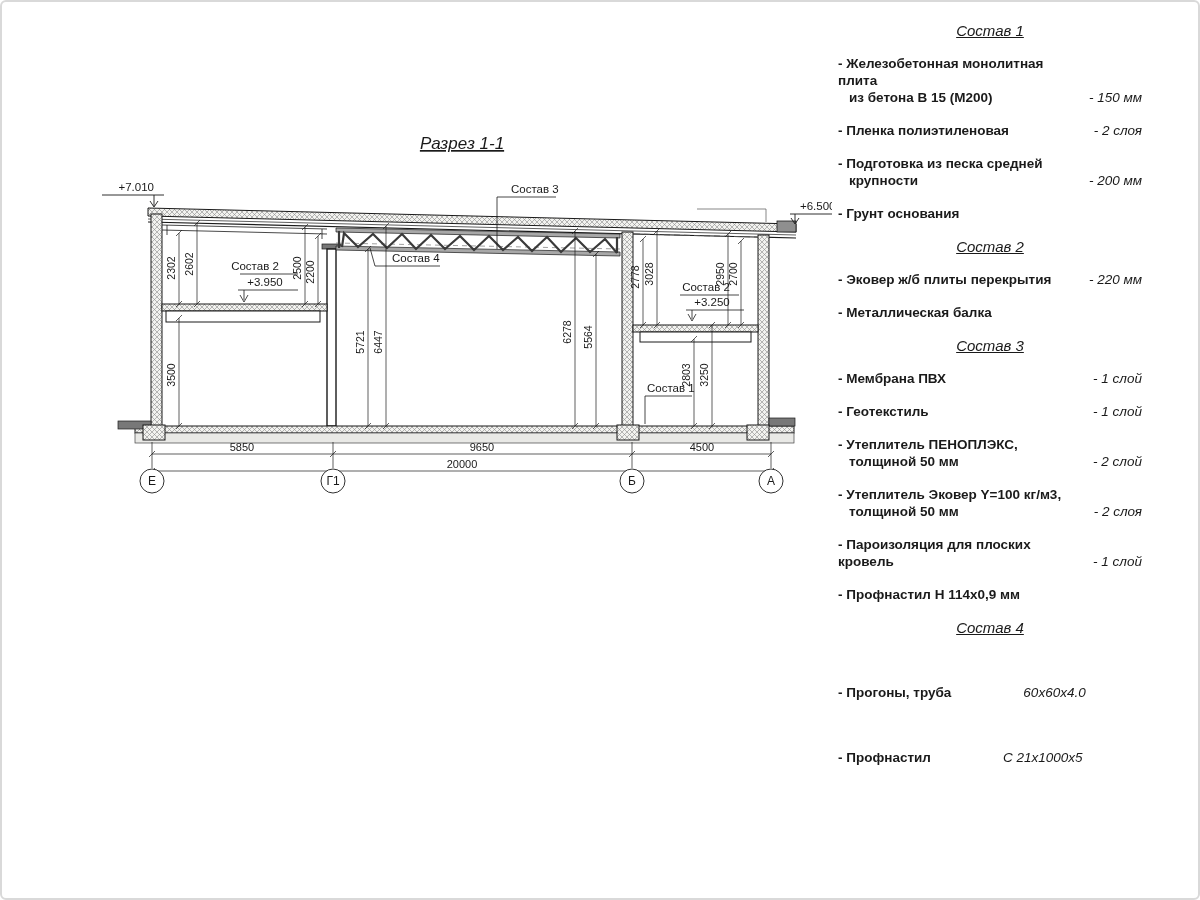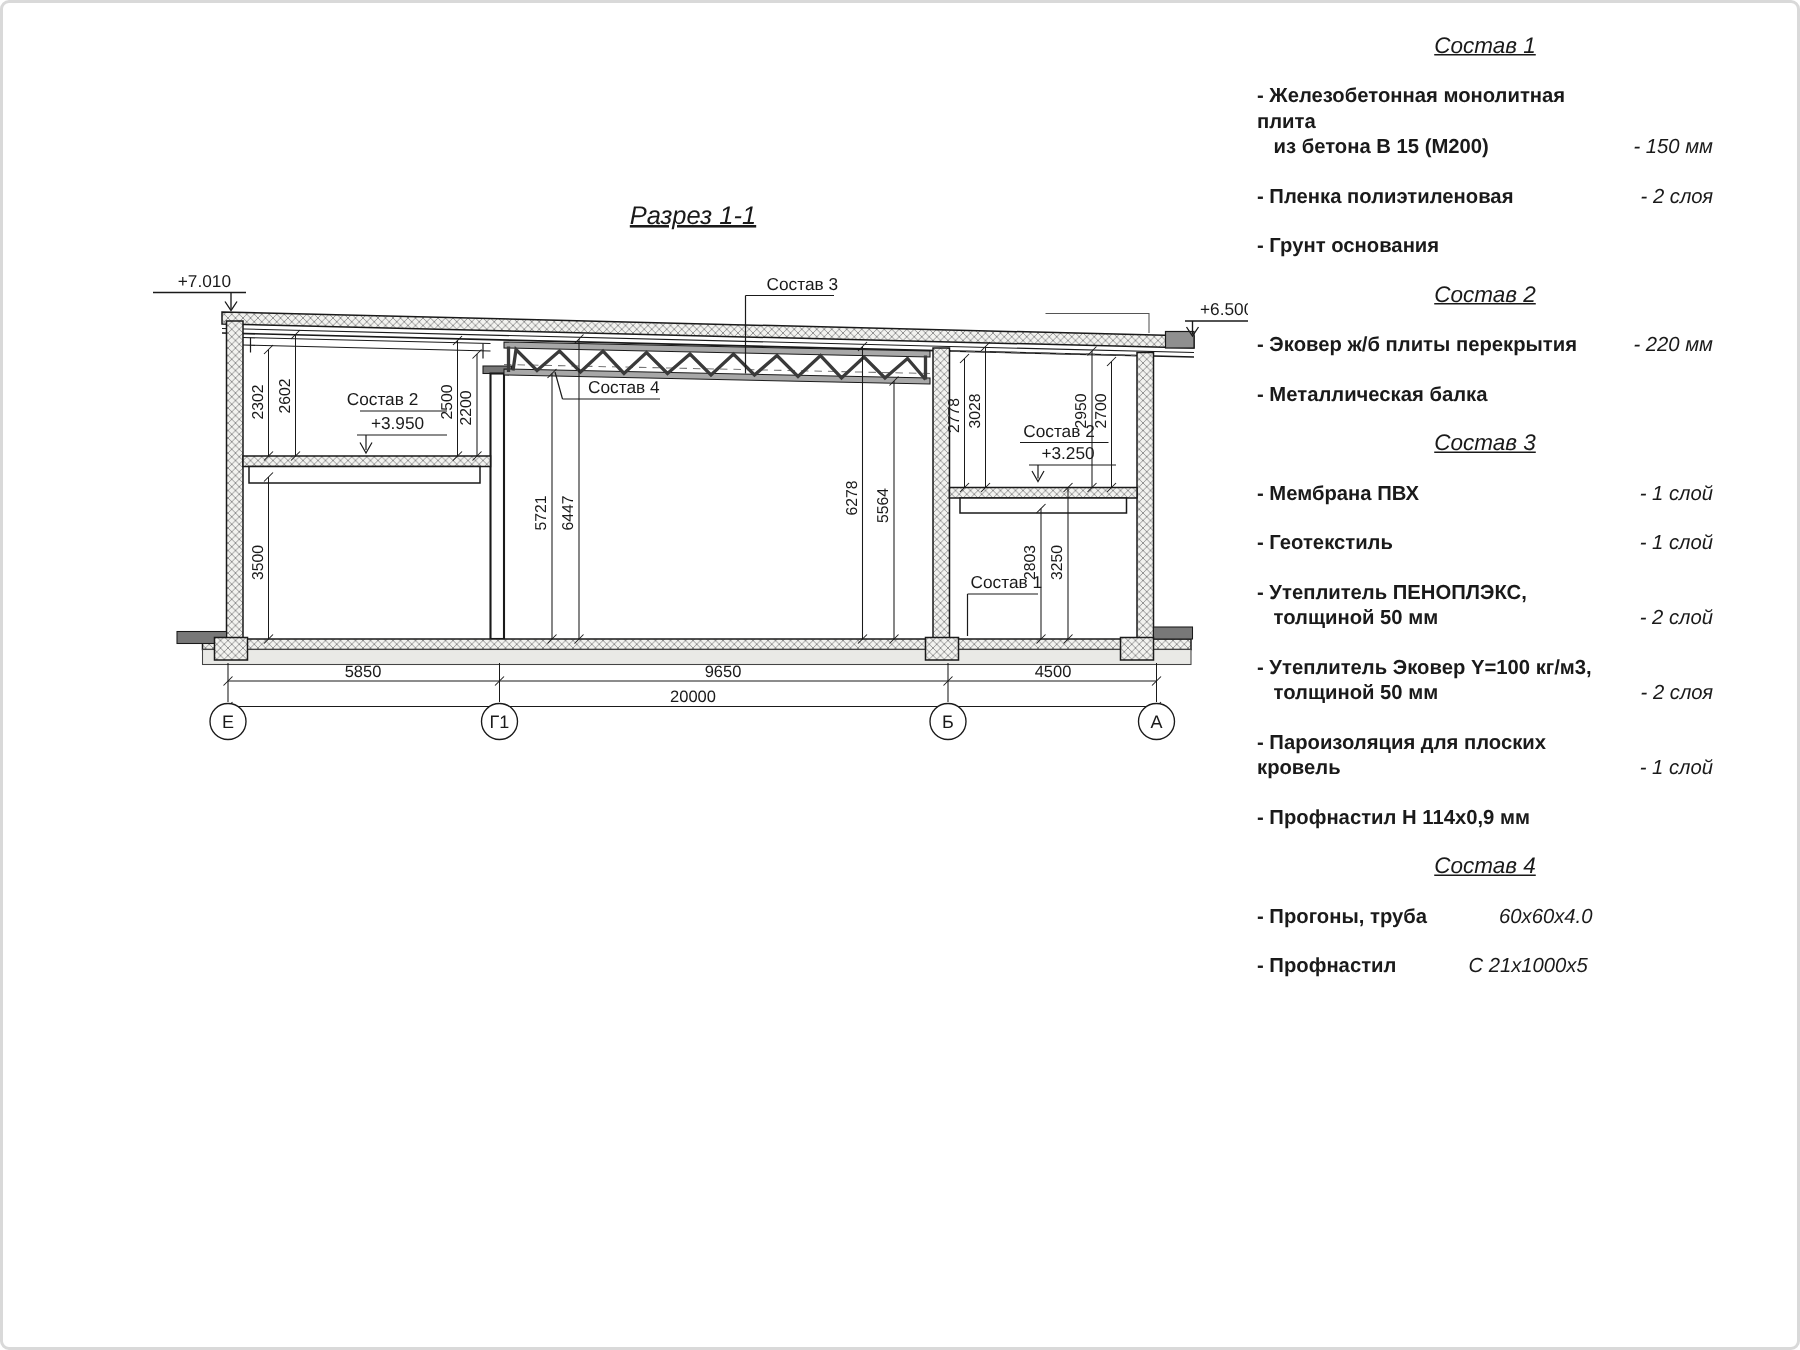--- a/index.html
+++ b/index.html
@@ -10,22 +10,22 @@
   .dwg{position:absolute;left:0;top:0;}
   
   .specs{position:absolute;left:836px;top:14px;width:304px;}
   .spec-heading{font-style:italic;font-size:15px;text-align:center;
                 text-decoration:underline;margin:6px 0 16px 0;}
   .spec-item{display:flex;justify-content:space-between;align-items:flex-end;
              font-size:13.5px;line-height:17px;margin-bottom:16px;}
   .spec-item .nm span{display:block;font-weight:bold;}
   .spec-item .nm .l2{padding-left:11px;}
   .spec-item .val{white-space:nowrap;padding-left:6px;font-style:italic;}
-  .spec-item.inline{justify-content:flex-start;}
-  .spec-item.inline .val{margin-left:42px;}
+  .spec-item.inline{justify-content:flex-start;gap:24px;}
+  .spec-item.inline .val{margin-left:42px;margin-top:32px;}
 </style>
 </head>
 <body>
 
 <div class="page">
 
 <svg class="dwg" width="830" height="520" viewBox="0 0 830 520">
   <defs>
     <pattern id="h1" width="5" height="5" patternUnits="userSpaceOnUse">
       <rect width="5" height="5" fill="#f2f2ef"></rect>
@@ -247,20 +247,27 @@
       <span class="val">- 150 мм</span>
     </div>
     <div class="spec-item">
       <div class="nm">
             <span>- Пленка полиэтиленовая</span>
           </div>
       <span class="val">-  2 слоя</span>
     </div>
     <div class="spec-item">
       <div class="nm">
+            <span>- Подготовка из песка средней</span>
+            <span class="l2">крупности</span>
+          </div>
+      <span class="val">- 200 мм</span>
+    </div>
+    <div class="spec-item">
+      <div class="nm">
             <span>- Грунт основания</span>
           </div>
       <span class="val"></span>
     </div>
   </div>
 
   <div>
     <div class="spec-heading">Состав 2</div>
     <div class="spec-item">
       <div class="nm">

